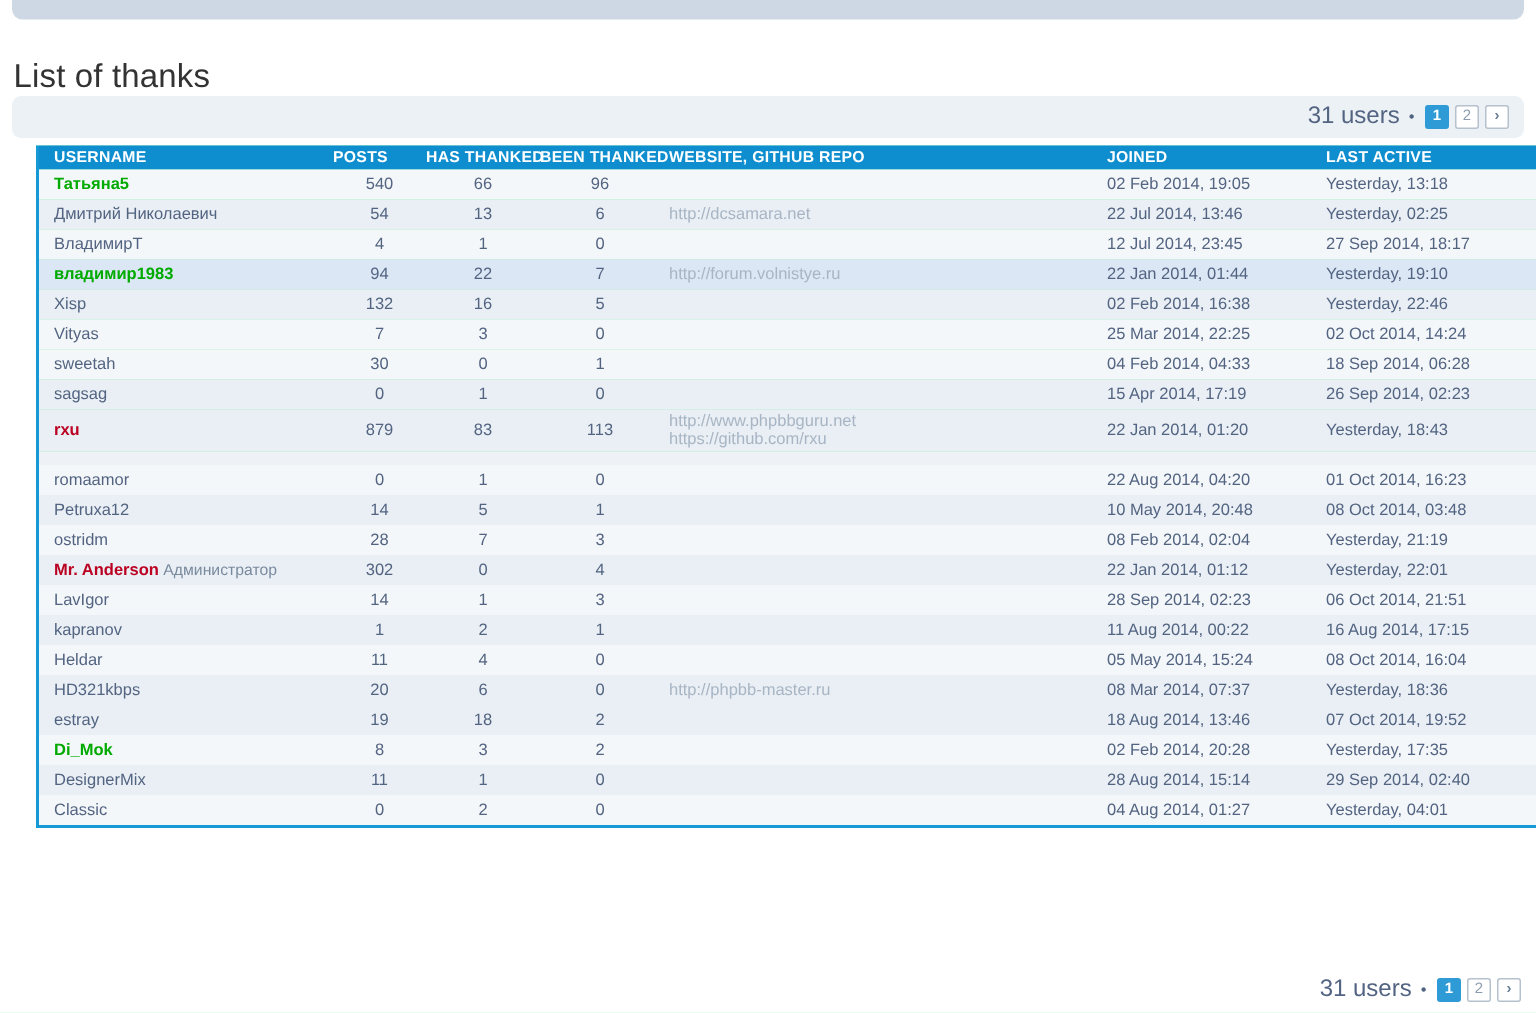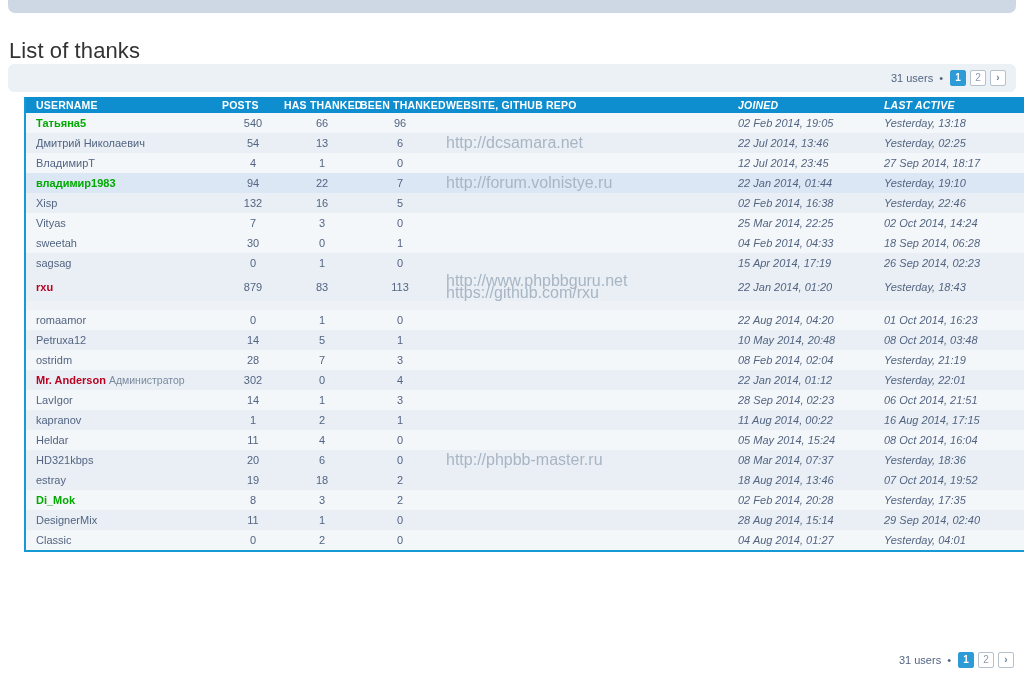--- a/index.html
+++ b/index.html
@@ -49,21 +49,21 @@
   }
   .pag-inner {
     position: absolute;
     right: 10px; top: 0;
     height: 28px;
     display: flex;
     align-items: center;
     gap: 4px;
   }
   .pag-count {
-    font-size: 11px;
+    font-size: 16px;
     color: #536482;
     margin-right: 2px;
     white-space: nowrap;
   }
   .pag-sep {
     font-size: 11px;
     color: #536482;
     margin-right: 3px;
   }
   .pag-btn {
@@ -122,28 +122,28 @@
   }
   tbody tr.odd  td { background: #f4f7f9; }
   tbody tr.even td { background: #e9eff4; }
   tbody tr.hl   td { background: #dce7f5; }
   tbody tr.spacer td { height: 9px; padding: 0; background: #eef2f6; }
 
   
   .c-user  { padding-left: 10px !important; }
   .c-num   { text-align: center; }
   .c-site  { padding-left: 6px !important; }
-  .c-date  { padding-left: 4px !important; font-style: italic; }
+  .c-date  { padding-left: 4px !important; }
 
   .uname { font-size: 11px; }
   .uname.plain  { color: #536482; }
   .uname.green  { color: #00aa00; font-weight: bold; }
   .uname.red    { color: #bb0022; font-weight: bold; }
   .urank { color: #7a8a9e; font-weight: normal; font-size: 10.5px; margin-left: 3px; }
-  .site-link { color: #a8b5c4; font-size: 16px; display: block; line-height: 12px; text-decoration: none; }
+  .site-link { color: #a8b5c4; font-size: 11px; display: block; line-height: 12px; text-decoration: none; }
 
   
   .pagination-bottom {
     position: absolute;
     right: 10px; top: 650px;
     height: 20px;
     display: flex;
     align-items: center;
     gap: 4px;
   }

